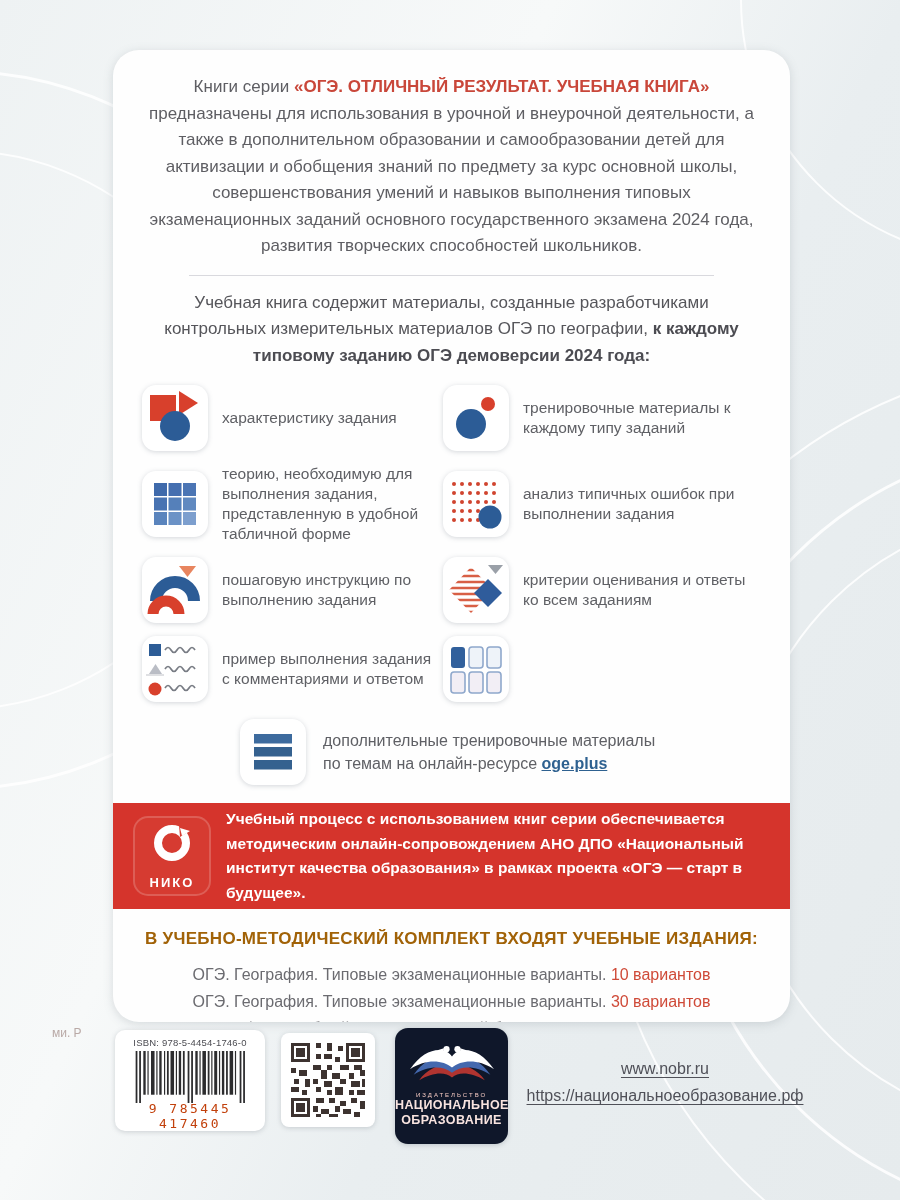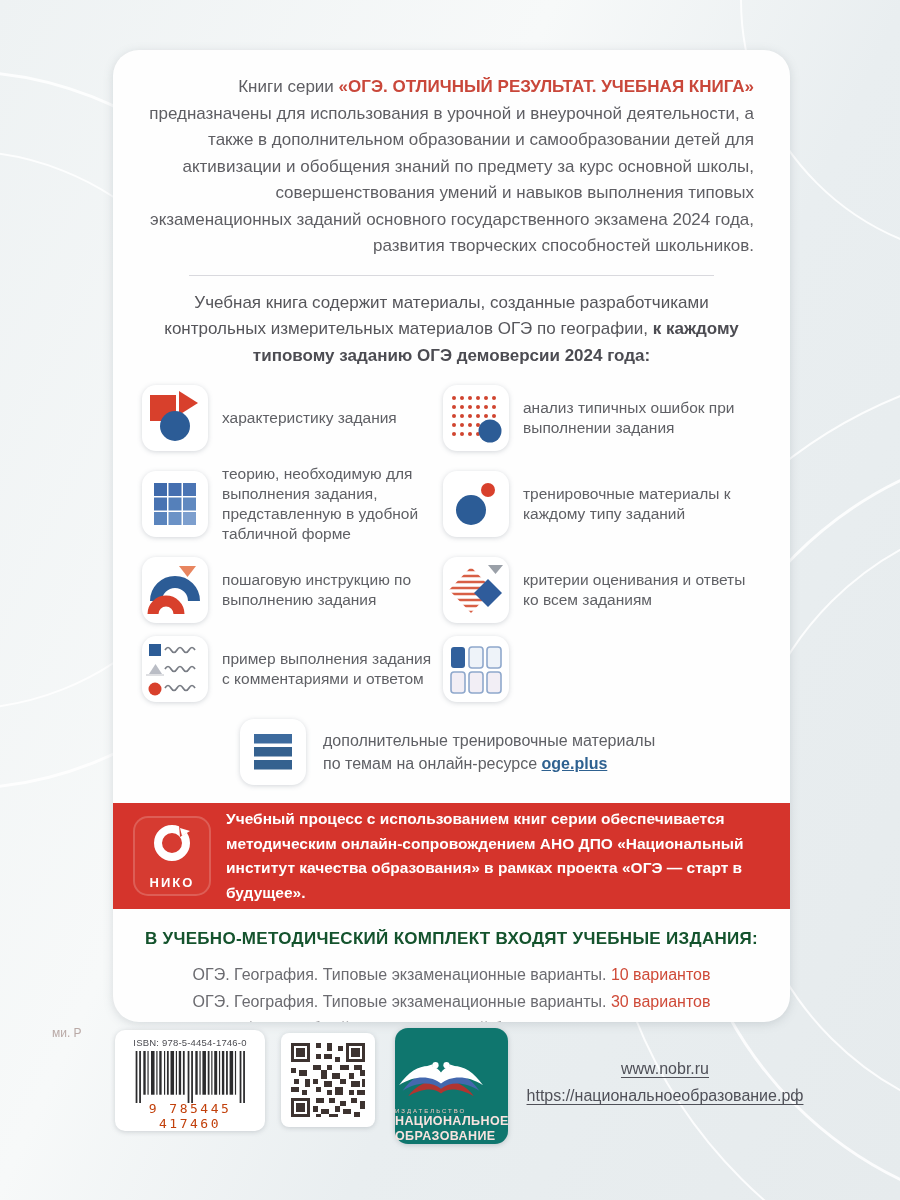--- a/index.html
+++ b/index.html
@@ -18,21 +18,21 @@
   .arc.b2 { width:780px; height:780px; left:680px;  top:440px; border-width:3px; }
   .arc.b3 { width:960px; height:960px; left:600px;  top:360px; }
   .arc.c1 { width:520px; height:520px; left:740px;  top:-260px; }
 
   .card {
     position:absolute; left:113px; top:50px; width:677px; height:972px;
     background:#fefefe; border-radius:26px;
     box-shadow:0 2px 10px rgba(120,130,140,.25);
     overflow:hidden;
   }
-  .intro { padding:24px 36px 0; text-align:right; font-size:17px; line-height:26.5px; color:#5e5e63; }
+  .intro { padding:24px 36px 0; text-align:center; font-size:17px; line-height:26.5px; color:#5e5e63; }
   .intro .series { color:#c9473a; font-weight:bold; }
   .divider { width:525px; height:1px; background:#d9d9de; margin:15px auto 0; }
   .desc { padding:14px 30px 0; text-align:center; font-size:17px; line-height:26.5px; color:#55555a; }
   .desc .bold { font-weight:bold; color:#4c4c52; }
 
   .features {
     margin:16px 29px 0; display:grid;
     grid-template-columns:1fr; grid-template-rows:repeat(4,auto);
     grid-auto-flow:column; column-gap:10px; row-gap:13px;
   }
@@ -53,43 +53,43 @@
   }
   .niko {
     flex:0 0 78px; height:80px; border-radius:15px; background:#d63b31;
     box-shadow:inset 0 0 0 2px rgba(255,255,255,.18);
     display:flex; flex-direction:column; align-items:center; justify-content:center; gap:10px;
   }
   .niko .label { color:#fff; font-size:13px; letter-spacing:2px; font-weight:bold; }
   .banner .txt { color:#fff; font-weight:bold; font-size:15.5px; line-height:24.5px; max-width:560px; }
 
   .umk { margin-top:20px; text-align:center; }
-  .umk .heading { color:#14532d; font-weight:bold; font-size:17px; letter-spacing:.3px; }
+  .umk .heading { color:#a16207; font-weight:bold; font-size:17px; letter-spacing:.3px; }
   .umk .items { margin-top:12px; font-size:16px; line-height:27px; color:#6b6b70; }
   .umk .hl { color:#cf4a38; }
 
   
   .margin-note { position:absolute; left:52px; top:1026px; font-size:12px; color:#b9a9a6; }
   .barcode-box {
     position:absolute; left:115px; top:1030px; width:150px; height:101px;
     background:#fff; border-radius:10px; box-shadow:0 1px 5px rgba(110,120,130,.3);
     text-align:center; padding-top:7px;
   }
   .barcode-box .isbn { font-size:9.5px; color:#4c4c52; letter-spacing:.2px; }
   .barcode-box svg { display:block; margin:3px auto 0; }
   .barcode-box .digits { font-family:"DejaVu Sans Mono", monospace; font-size:13px; color:#c2410c; letter-spacing:2.5px; margin-top:-2px; }
   .qr-box {
     position:absolute; left:281px; top:1033px; width:94px; height:94px;
     background:#fff; border-radius:8px; box-shadow:0 1px 5px rgba(110,120,130,.3);
     display:flex; align-items:center; justify-content:center;
   }
   .pub-badge {
     position:absolute; left:395px; top:1028px; width:113px; height:116px;
-    background:#0f766e; border-radius:13px; box-shadow:0 1px 5px rgba(110,120,130,.35);
-    padding-top:28px;
+    background:#0f172a; border-radius:13px; box-shadow:0 1px 5px rgba(110,120,130,.35);
+    text-align:center; padding-top:12px;
   }
   .pub-badge .tiny { font-size:6px; letter-spacing:2px; color:#f4c9c2; margin-top:6px; }
   .pub-badge .big { font-size:12.5px; font-weight:bold; color:#f8e3df; line-height:15px; letter-spacing:.4px; }
   .links { position:absolute; left:520px; top:1055px; width:290px; text-align:center; }
   .links .url { display:block; font-size:16px; line-height:27px; color:#4f5058; text-decoration:underline; text-underline-offset:3px; }
 </style>
 </head>
 <body>
 
 <div class="arc a1"></div>
@@ -156,20 +156,30 @@
           <rect x="7" y="8" width="12" height="12" fill="#2c5c96"></rect>
           <path d="M23,14 q3,-5 6,0 t6,0 t6,0 t6,0 t6,0" stroke="#787c84" stroke-width="1.7" fill="none"></path>
           <polygon points="7,38 20,38 13.5,28" fill="#babdc5"></polygon>
           <line x1="4" y1="39" x2="22" y2="39" stroke="#d4d6da" stroke-width="1.5"></line>
           <path d="M23,33 q3,-5 6,0 t6,0 t6,0 t6,0 t6,0" stroke="#787c84" stroke-width="1.7" fill="none"></path>
           <circle cx="13" cy="53" r="6.5" fill="#d8402c"></circle>
           <path d="M23,52 q3,-5 6,0 t6,0 t6,0 t6,0 t6,0" stroke="#787c84" stroke-width="1.7" fill="none"></path>
         </svg>
       </div>
       <div class="txt">пример выполнения задания с комментариями и ответом</div>
+    </div>
+
+    <div class="feat">
+      <div class="tile">
+        <svg width="66" height="66" viewBox="0 0 66 66">
+          <circle cx="28" cy="39" r="15" fill="#2c5c96"></circle>
+          <circle cx="45" cy="19" r="7" fill="#d8402c"></circle>
+        </svg>
+      </div>
+      <div class="txt">тренировочные материалы к каждому типу заданий</div>
     </div>
 
     <div class="feat">
       <div class="tile">
         <svg width="66" height="66" viewBox="0 0 66 66">
           <g fill="#d0442f">
             <circle cx="11" cy="13" r="2"></circle>
               <circle cx="19" cy="13" r="2"></circle>
               <circle cx="27" cy="13" r="2"></circle>
               <circle cx="35" cy="13" r="2"></circle>
@@ -193,30 +203,20 @@
               <circle cx="35" cy="40" r="2"></circle>
             <circle cx="11" cy="49" r="2"></circle>
               <circle cx="19" cy="49" r="2"></circle>
               <circle cx="27" cy="49" r="2"></circle>
               <circle cx="35" cy="49" r="2"></circle>
           </g>
           <circle cx="47" cy="46" r="11.5" fill="#2c5c96"></circle>
         </svg>
       </div>
       <div class="txt">анализ типичных ошибок при выполнении задания</div>
-    </div>
-
-    <div class="feat">
-      <div class="tile">
-        <svg width="66" height="66" viewBox="0 0 66 66">
-          <circle cx="28" cy="39" r="15" fill="#2c5c96"></circle>
-          <circle cx="45" cy="19" r="7" fill="#d8402c"></circle>
-        </svg>
-      </div>
-      <div class="txt">тренировочные материалы к каждому типу заданий</div>
     </div>
 
     <div class="feat">
       <div class="tile">
         <svg width="66" height="66" viewBox="0 0 66 66">
           <defs>
               <clipPath id="dmd">
                 <polygon points="28,10 50,33 28,56 6,33"></polygon>
               </clipPath>
             </defs>

